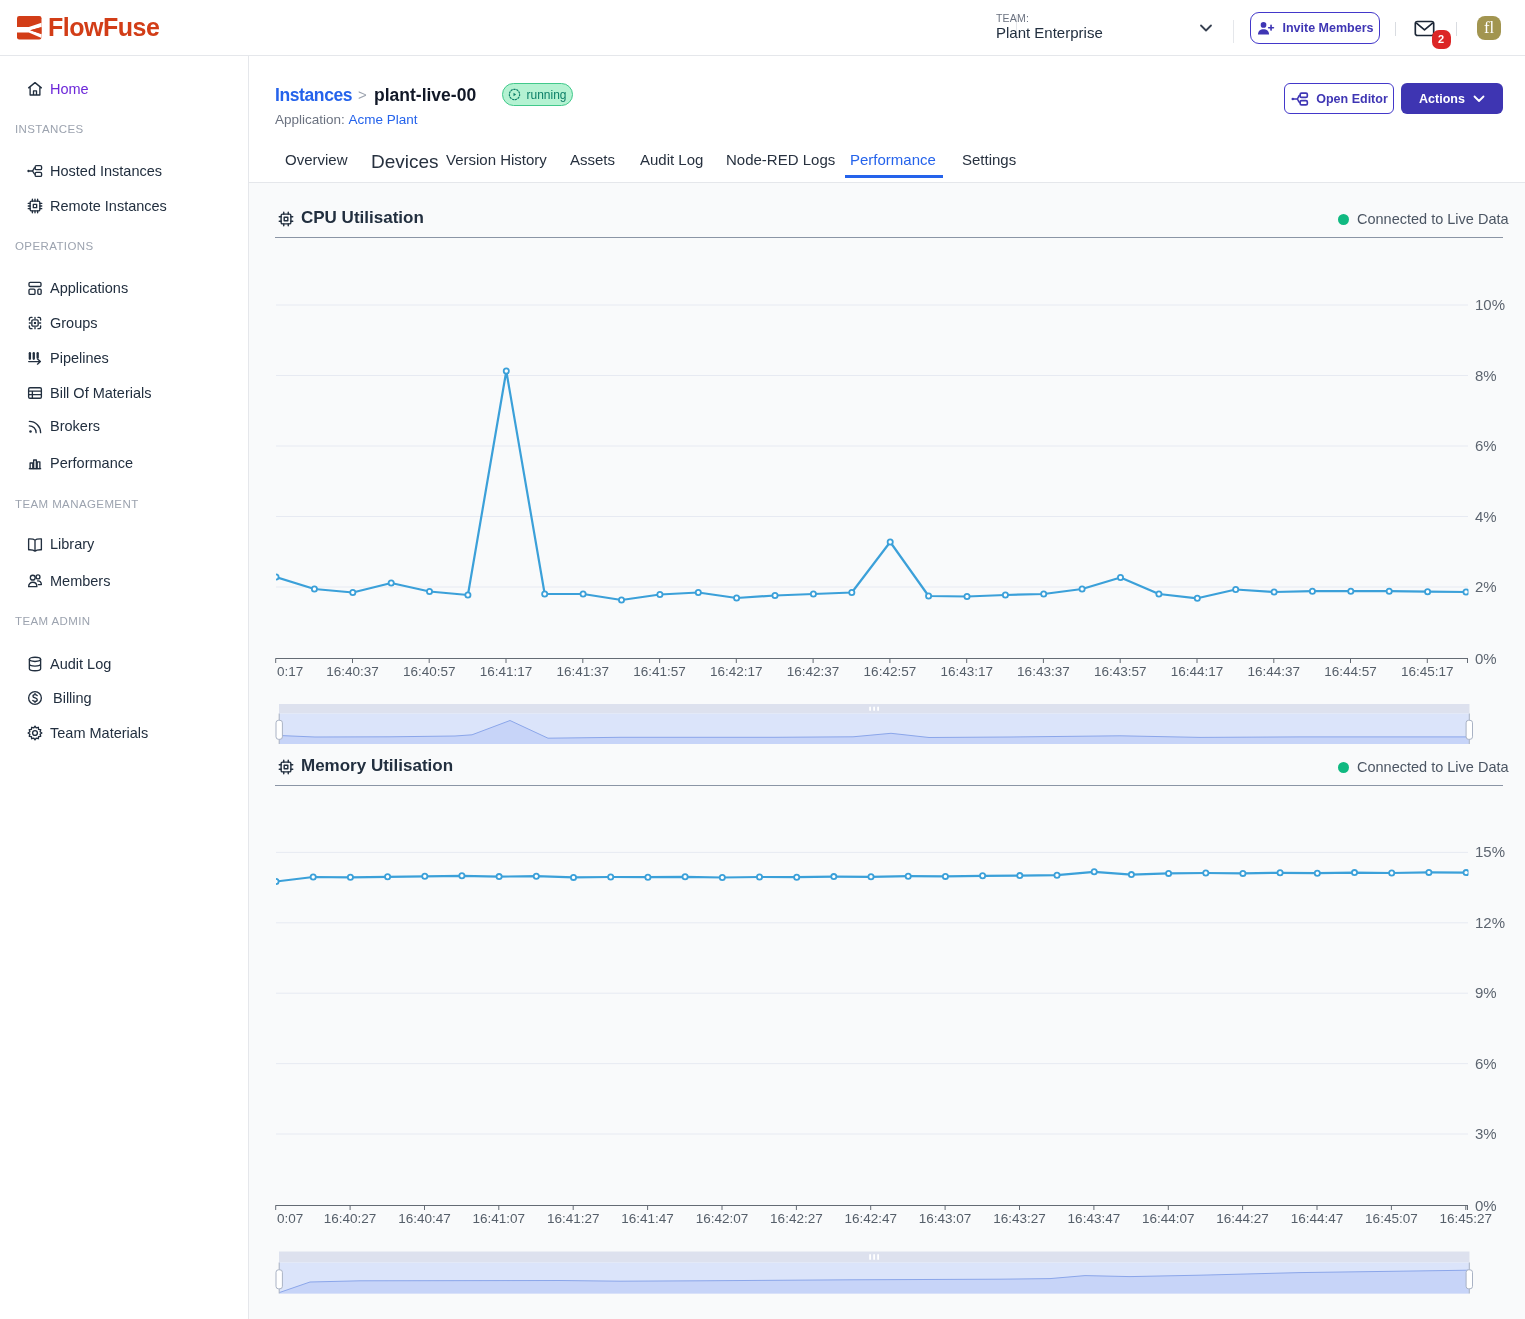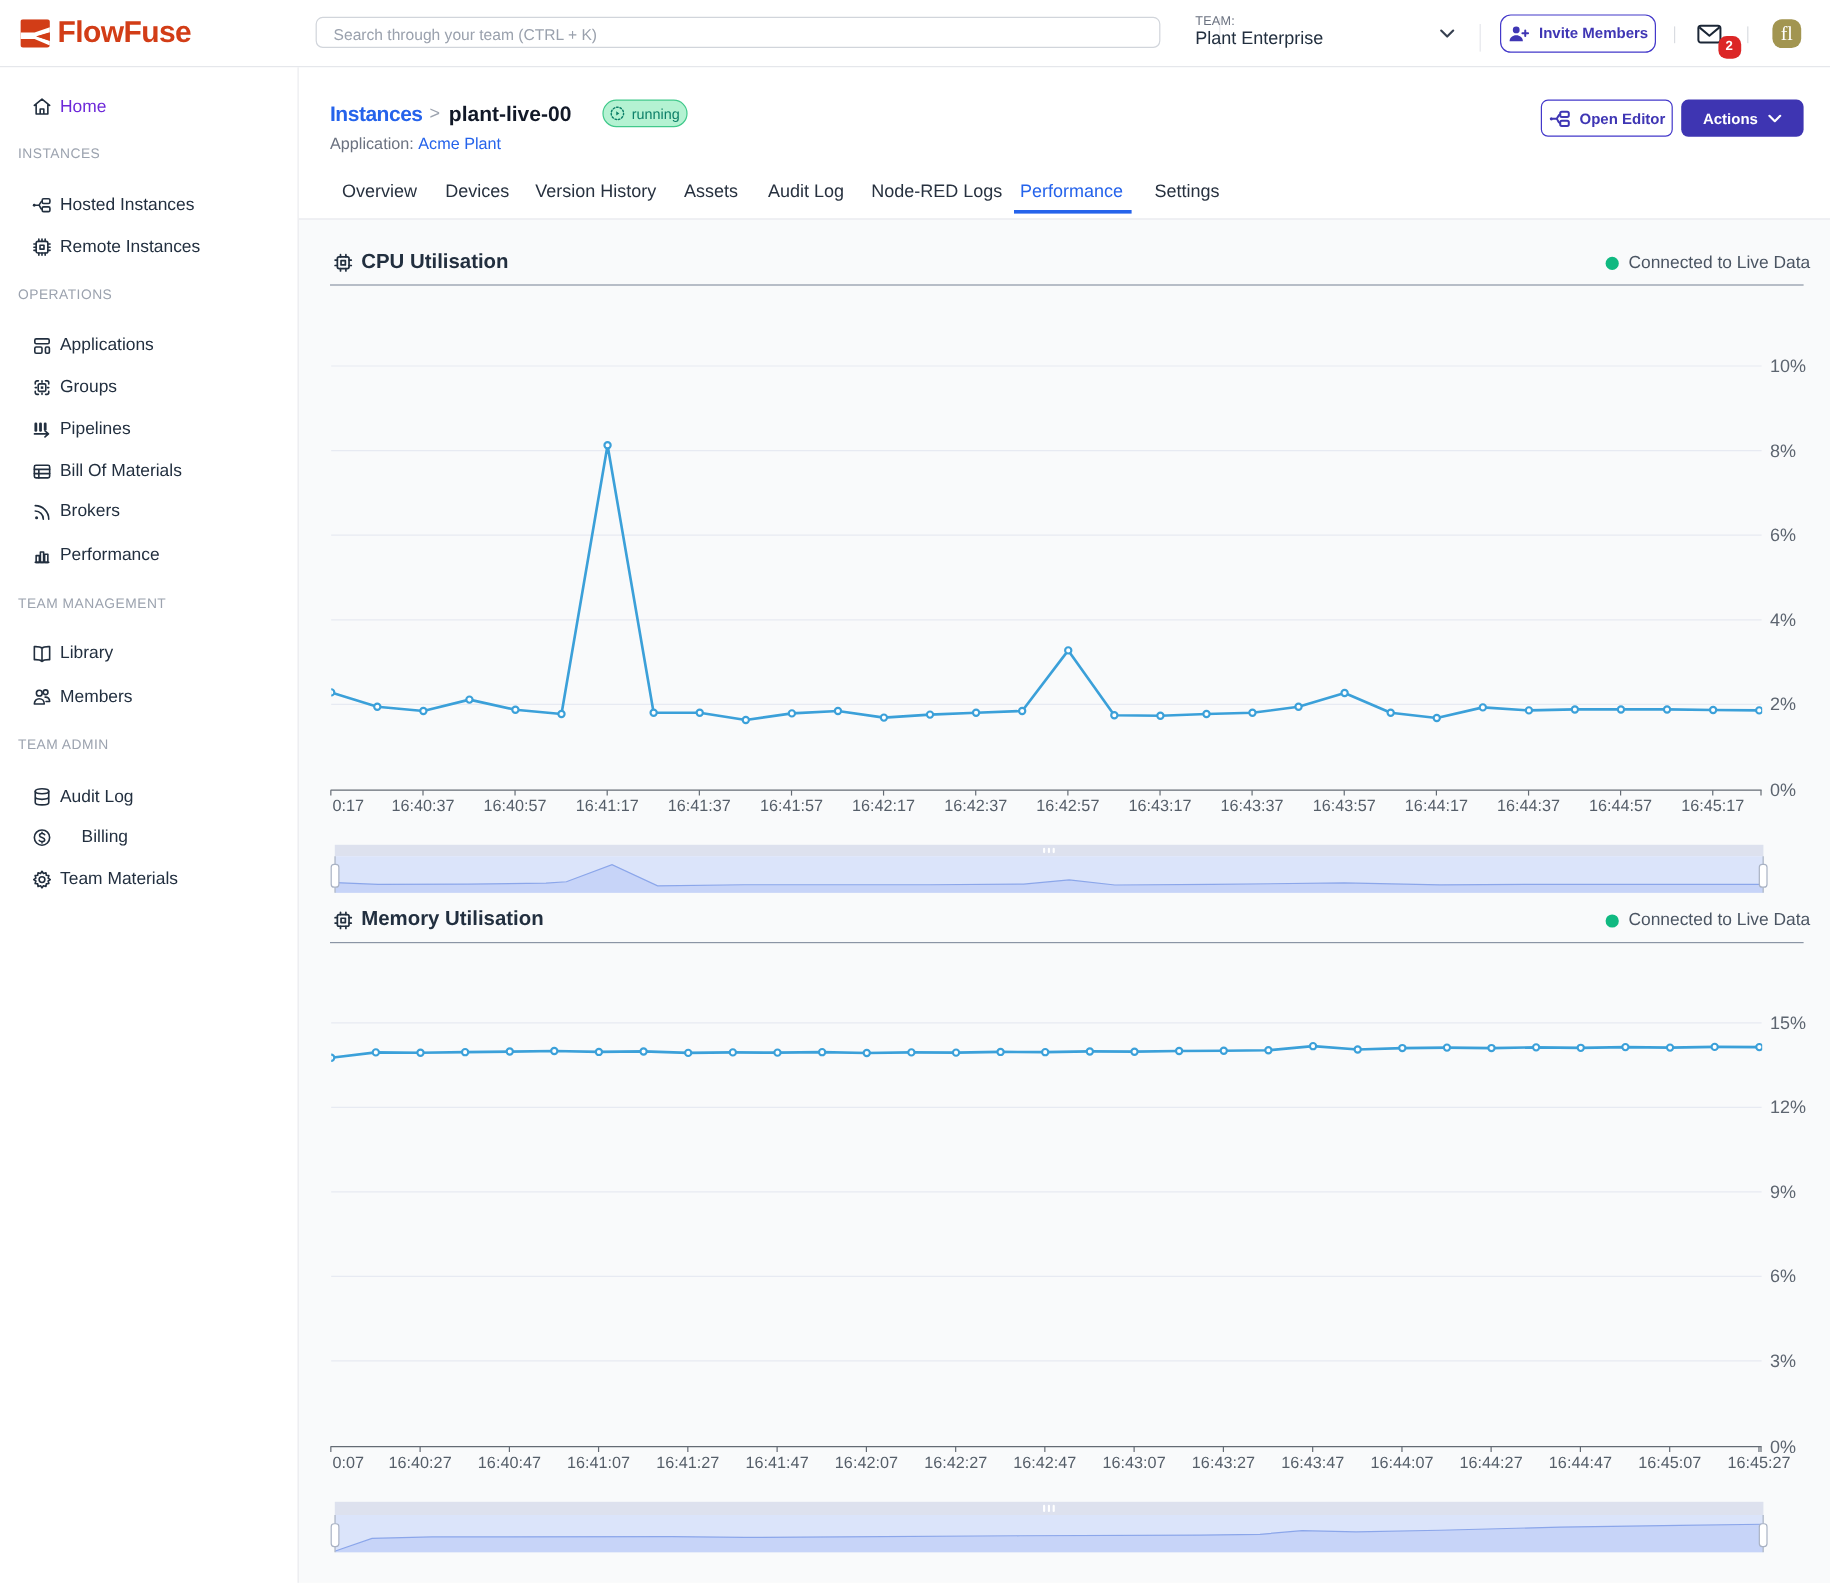--- a/index.html
+++ b/index.html
@@ -8,23 +8,20 @@
 </style></head>
 <body>
 
 <div class="abs" style="left:0;top:0;width:1525px;height:56px;background:#fff;border-bottom:1px solid #e5e7eb;z-index:5">
   <div class="abs" style="left:17px;top:16px"><svg width="25" height="24" viewBox="0 0 25 24">
         <rect x="0" y="0" width="24.5" height="23.5" rx="2.2" fill="#d23d17"></rect>
         <path d="M0 11 L11.8 11 L24.5 6.7 L24.5 10.9 L13.5 14.2 L24.5 18.2 L24.5 22 L11.8 16.6 L0 16.6 Z" fill="#fff"></path>
         <path d="M13.0 14.35 L24.5 11.2 L24.5 17.8 Z" fill="#d23d17"></path>
       </svg></div>
   <div class="abs" style="left:48px;top:13px;font-size:25px;font-weight:700;color:#d23d17;letter-spacing:-0.5px">FlowFuse</div>
-  <div class="abs" style="left:263px;top:14px;width:704px;height:26px;border:1px solid #d1d5db;border-radius:6px;background:#fff">
-    <span class="abs" style="left:14px;top:6px;font-size:13px;color:#9aa1ad">Search through your team (CTRL + K)</span>
-  </div>
   <div class="abs" style="left:1016px;top:15px;width:1px;height:25px;background:#e5e7eb"></div>
   <div class="abs" style="left:996px;top:12px;font-size:10.5px;color:#6b7280;letter-spacing:.2px">TEAM:</div>
   <div class="abs" style="left:996px;top:24px;font-size:15px;color:#222f3f">Plant Enterprise</div>
   <svg class="abs" style="left:1199px;top:22.5px" width="14" height="10" viewBox="0 0 14 10" fill="none" stroke="#374151" stroke-width="1.8" stroke-linecap="round" stroke-linejoin="round">
       <path d="M2 2.5 L7 7.5 L12 2.5"></path>
     </svg>
   <div class="abs" style="left:1233px;top:20px;width:1px;height:23px;background:#e5e7eb"></div>
   <div class="abs" style="left:1250px;top:12px;width:130px;height:32px;border:1.3px solid #4338ca;border-radius:9px;display:flex;align-items:center;justify-content:center;gap:7px">
     <svg width="19" height="19" viewBox="0 0 24 24" fill="#3f36b4">
         <circle cx="9.5" cy="7.5" r="3.6"></circle>
@@ -135,21 +132,21 @@
       <span style="font-size:14.5px;color:#222f3f">Members</span>
     </div>
     <div style="position:absolute;left:15px;top:559px;font-size:11.5px;color:#9ca3af;font-weight:500;letter-spacing:.4px">TEAM ADMIN</div>
     <div style="position:absolute;left:26px;top:598px;height:20px;display:flex;align-items:center;gap:6px">
       <svg width="18" height="18" viewBox="0 0 24 24" fill="none" stroke="#222f3f" stroke-width="1.8" stroke-linecap="round" stroke-linejoin="round">
         <ellipse cx="12" cy="5.8" rx="7.5" ry="2.8"></ellipse>
         <path d="M4.5 5.8 V12 C4.5 13.6 7.9 14.8 12 14.8 C16.1 14.8 19.5 13.6 19.5 12 V5.8 M4.5 12 V18.2 C4.5 19.8 7.9 21 12 21 C16.1 21 19.5 19.8 19.5 18.2 V12"></path>
       </svg>
       <span style="font-size:14.5px;color:#222f3f">Audit Log</span>
     </div>
-    <div style="position:absolute;left:26px;top:632px;height:20px;display:flex;align-items:center;gap:24px">
+    <div style="position:absolute;left:26px;top:632px;height:20px;display:flex;align-items:center;gap:9px">
       <svg width="18" height="18" viewBox="0 0 24 24" fill="none" stroke="#222f3f" stroke-width="1.8" stroke-linecap="round" stroke-linejoin="round">
         <circle cx="12" cy="12" r="8.5"></circle>
         <path d="M15 8.8 C14.2 7.9 13.2 7.5 12 7.5 C10.5 7.5 9.3 8.3 9.3 9.7 C9.3 12.6 15 11.3 15 14.3 C15 15.7 13.6 16.5 12 16.5 C10.7 16.5 9.7 16 9 15.2 M12 6 V7.5 M12 16.5 V18"></path>
       </svg>
       <span style="font-size:14.5px;color:#222f3f">Billing</span>
     </div>
     <div style="position:absolute;left:26px;top:667px;height:20px;display:flex;align-items:center;gap:6px">
       <svg width="18" height="18" viewBox="0 0 24 24" fill="none" stroke="#222f3f" stroke-width="1.8" stroke-linecap="round" stroke-linejoin="round">
         <circle cx="12" cy="12" r="3.2"></circle>
         <path d="M12 2.8 L13.6 5.2 L16.4 4.4 L16.8 7.2 L19.6 7.6 L18.8 10.4 L21.2 12 L18.8 13.6 L19.6 16.4 L16.8 16.8 L16.4 19.6 L13.6 18.8 L12 21.2 L10.4 18.8 L7.6 19.6 L7.2 16.8 L4.4 16.4 L5.2 13.6 L2.8 12 L5.2 10.4 L4.4 7.6 L7.2 7.2 L7.6 4.4 L10.4 5.2 Z"></path>
@@ -183,21 +180,21 @@
     </svg>
     <span style="font-size:12.5px;font-weight:700;color:#3f36b4">Open Editor</span>
 </div>
 <div class="abs" style="left:1401px;top:83px;width:102px;height:31px;background:#3e35b2;border-radius:6px;display:flex;align-items:center;justify-content:center;gap:8px">
   <span style="font-size:12.5px;font-weight:700;color:#fff">Actions</span>
   <svg width="12" height="8" viewBox="0 0 12 8" fill="none" stroke="#fff" stroke-width="1.8" stroke-linecap="round" stroke-linejoin="round">
       <path d="M1.5 1.5 L6 6 L10.5 1.5"></path>
     </svg>
 </div>
 <div style="position:absolute;left:285px;top:151px;font-size:15px;color:#27313f">Overview</div>
-<div style="position:absolute;left:371px;top:151px;font-size:15px;color:#27313f">Devices</div>
+<div style="position:absolute;left:371px;top:151px;font-size:19px;color:#27313f">Devices</div>
 <div style="position:absolute;left:446px;top:151px;font-size:15px;color:#27313f">Version History</div>
 <div style="position:absolute;left:570px;top:151px;font-size:15px;color:#27313f">Assets</div>
 <div style="position:absolute;left:640px;top:151px;font-size:15px;color:#27313f">Audit Log</div>
 <div style="position:absolute;left:726px;top:151px;font-size:15px;color:#27313f">Node-RED Logs</div>
 <div style="position:absolute;left:850px;top:151px;font-size:15px;color:#2563eb">Performance</div>
 <div style="position:absolute;left:962px;top:151px;font-size:15px;color:#27313f">Settings</div>
 <div style="position:absolute;left:845px;top:175px;width:98px;height:3px;background:#2563eb"></div>
 
 <div class="abs" style="left:277px;top:210px"><svg width="18" height="18" viewBox="0 0 24 24" fill="none" stroke="#222f3f" stroke-width="1.9" stroke-linecap="round" stroke-linejoin="round">
       <rect x="5.5" y="5.5" width="13" height="13" rx="2"></rect>

